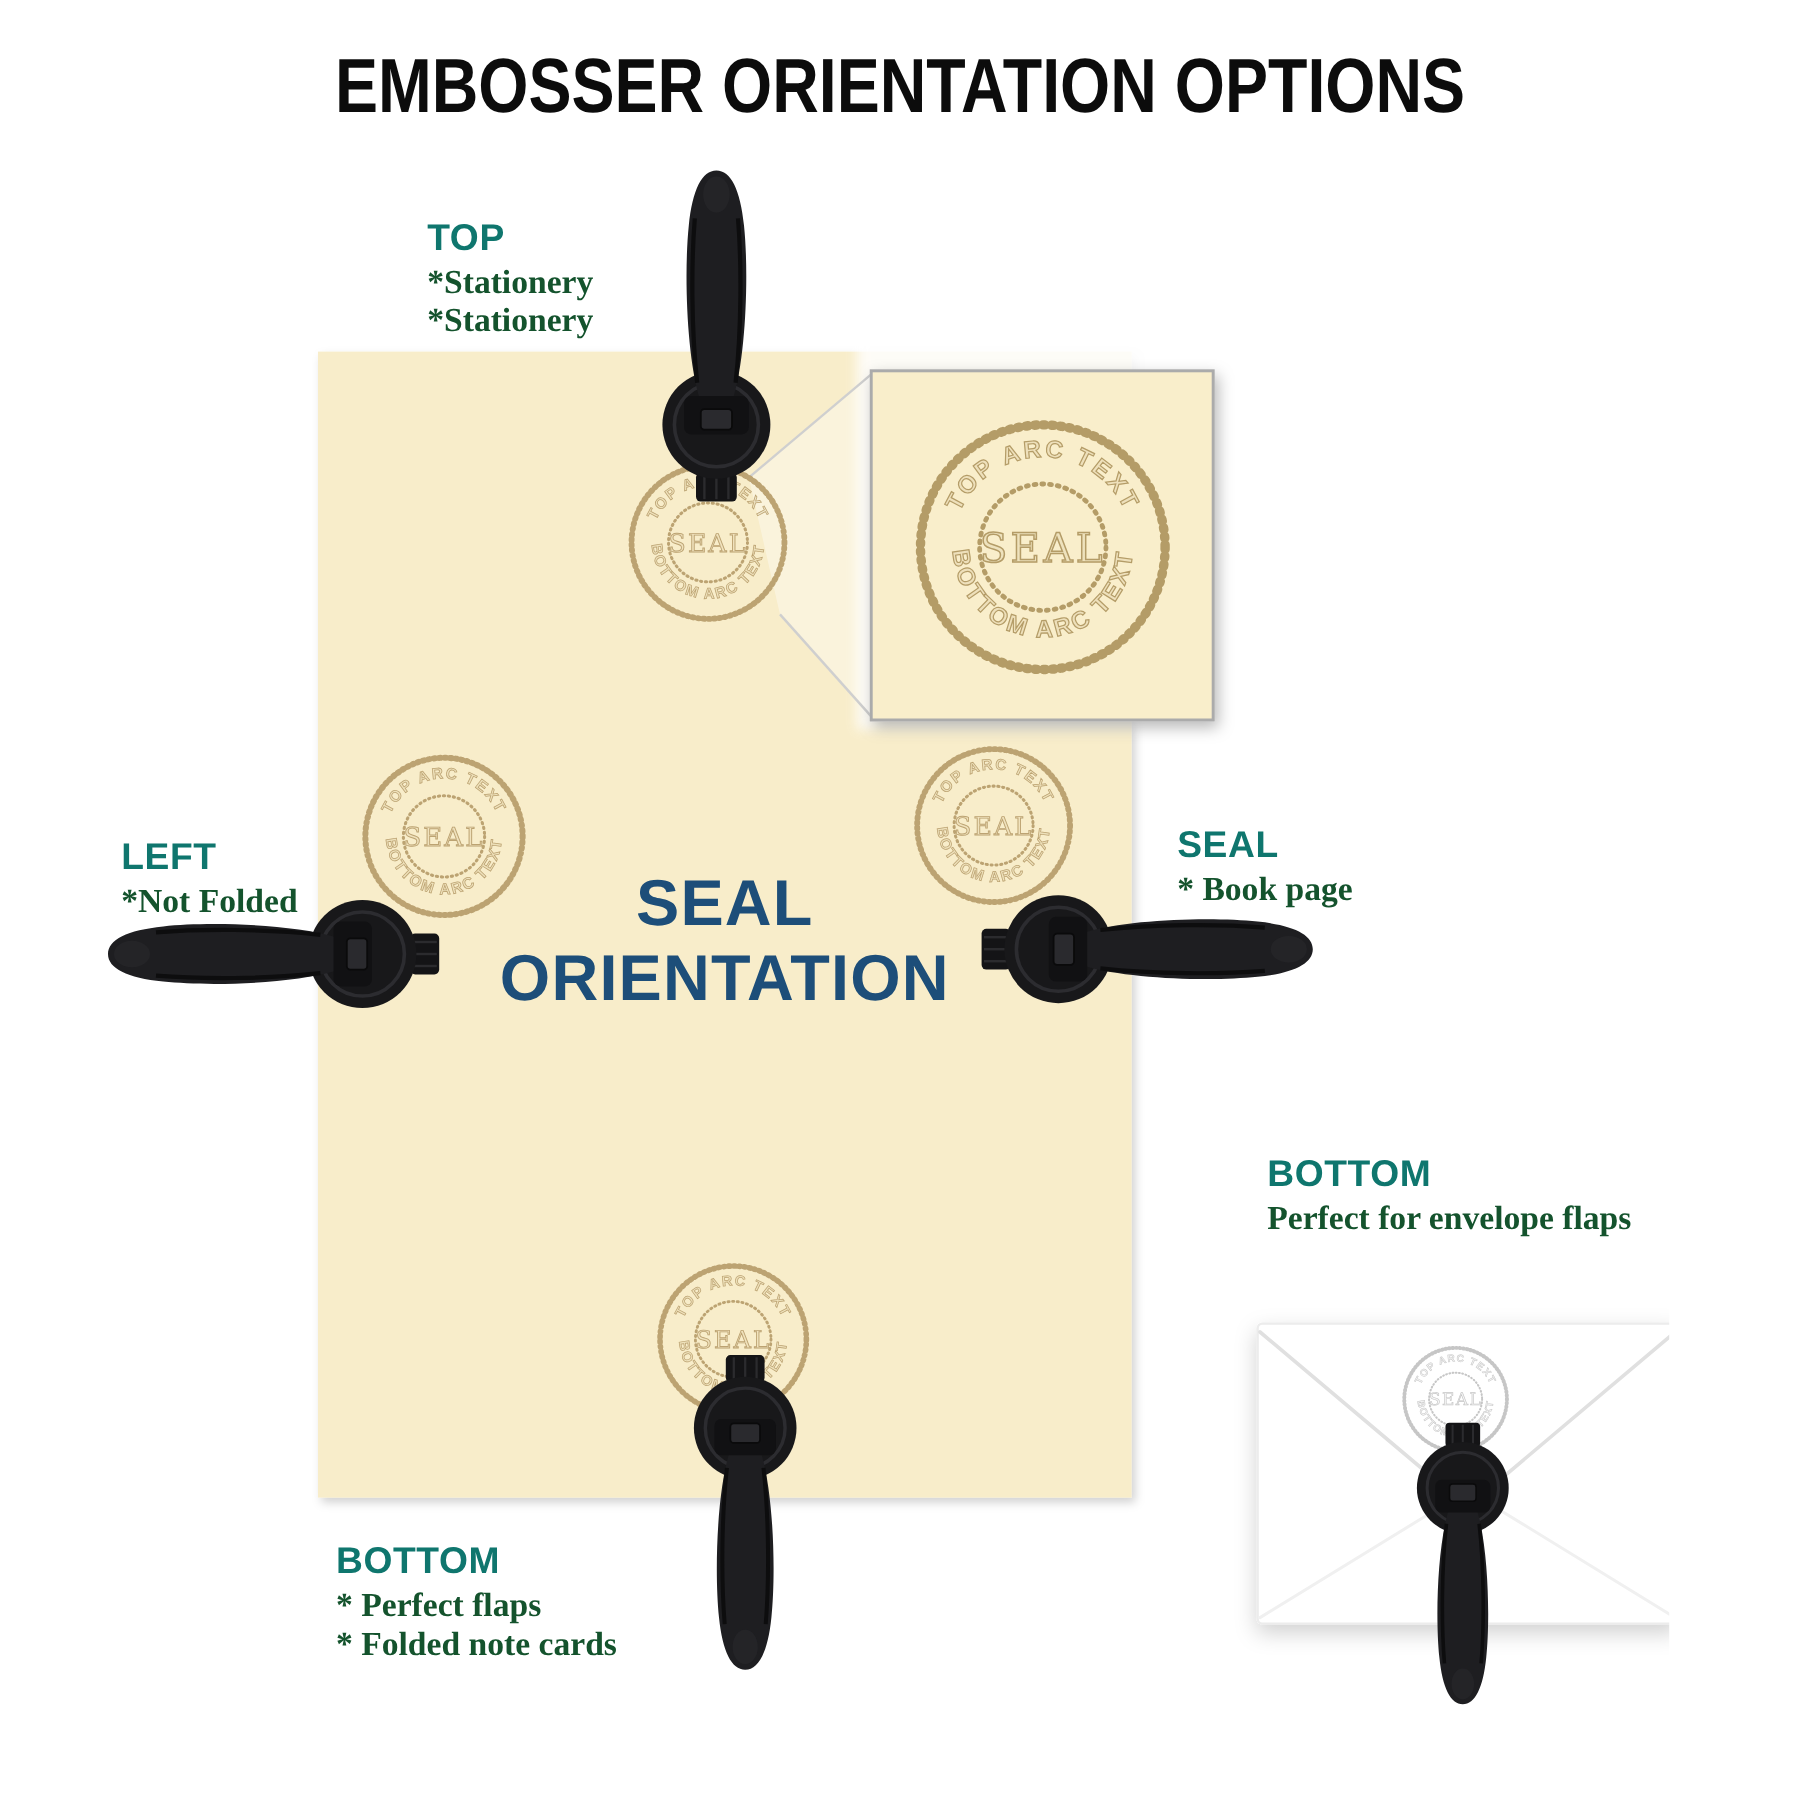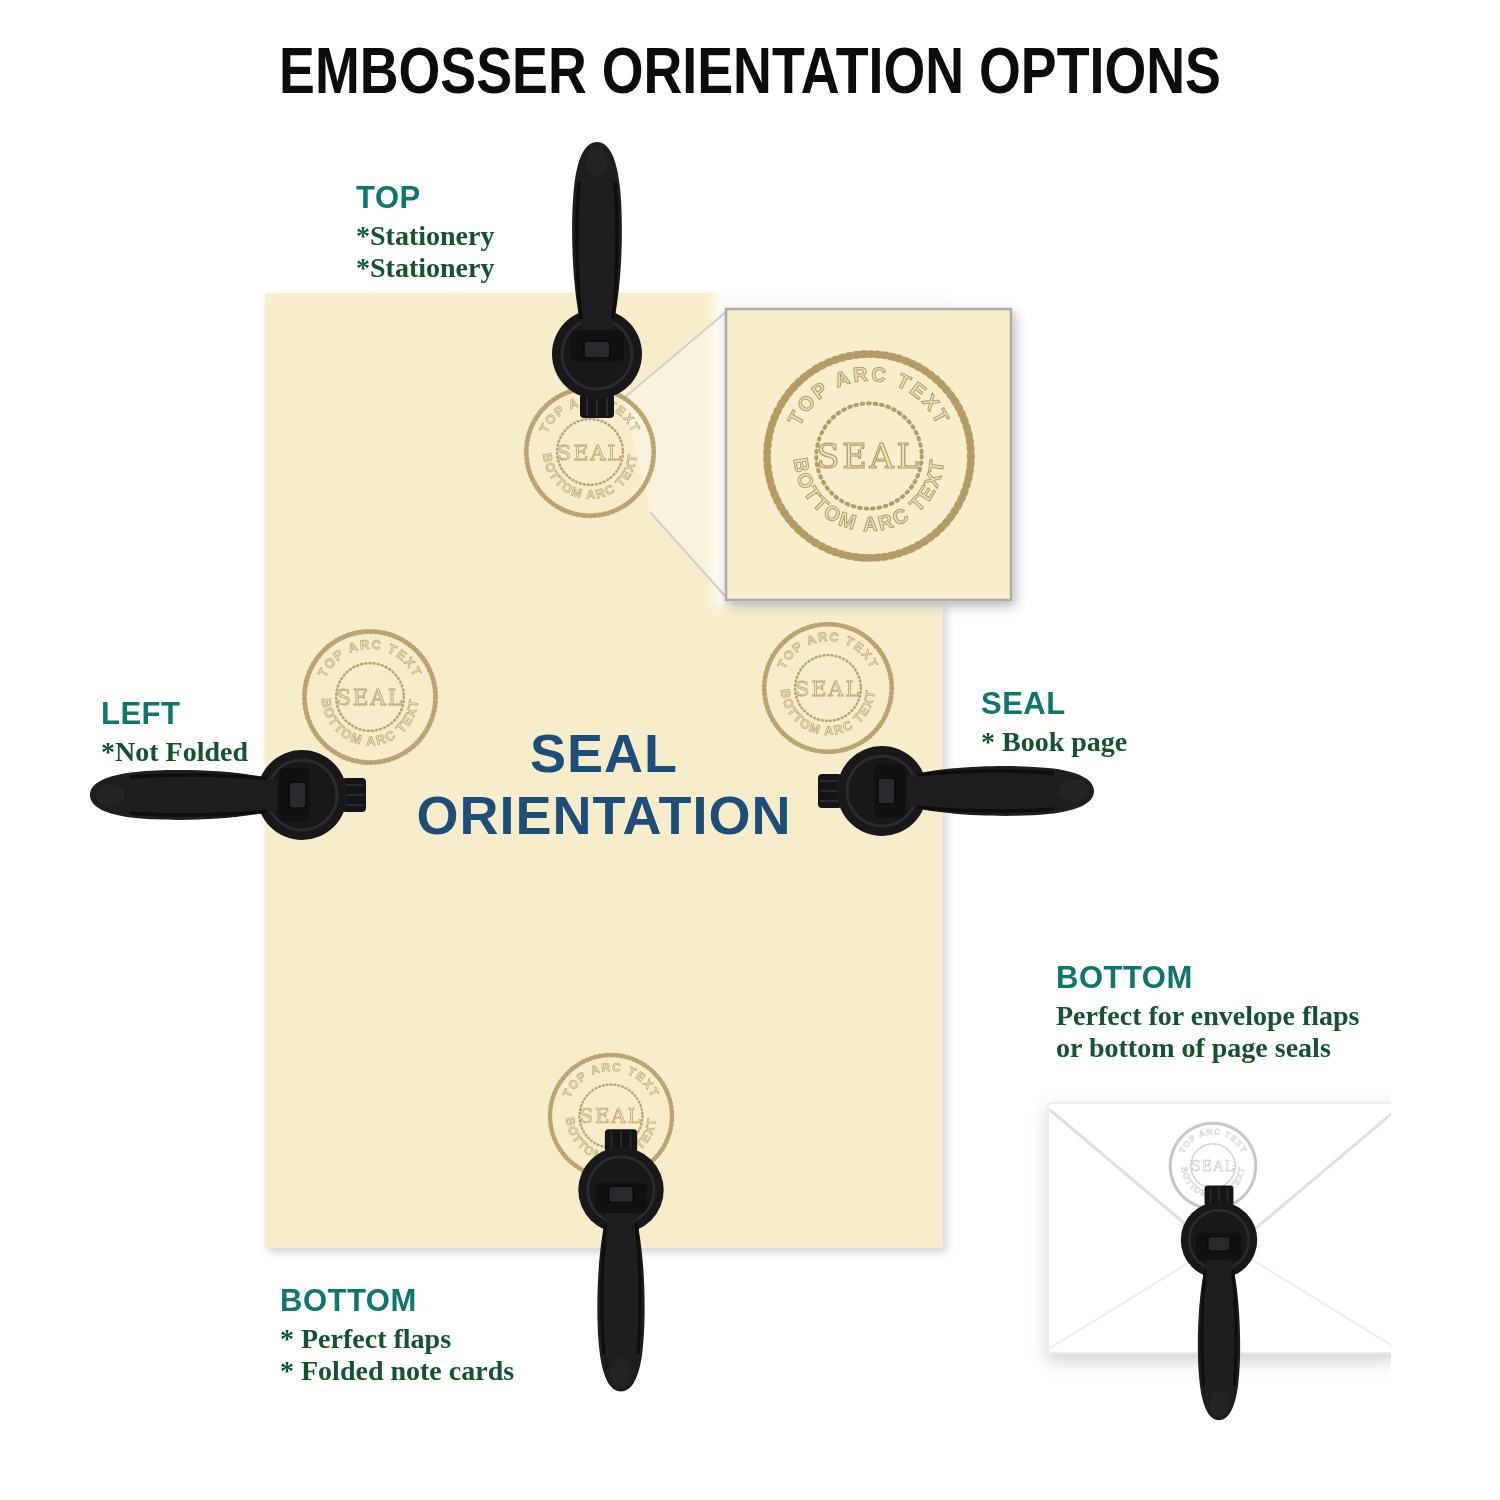--- a/index.html
+++ b/index.html
@@ -138,16 +138,15 @@
 
   <div class="label-block" style="left:280px;top:1283px;">
     <span class="label-head">BOTTOM</span>
     <span class="label-note">* Perfect flaps</span>
     <span class="label-note">* Folded note cards</span>
   </div>
 
   <div class="label-block" style="left:1056px;top:960px;">
     <span class="label-head">BOTTOM</span>
     <span class="label-note">Perfect for envelope flaps</span>
-    <span class="label-note">or bottom of page seals</span>
   </div>
 
 </div>
 
 </body></html>

